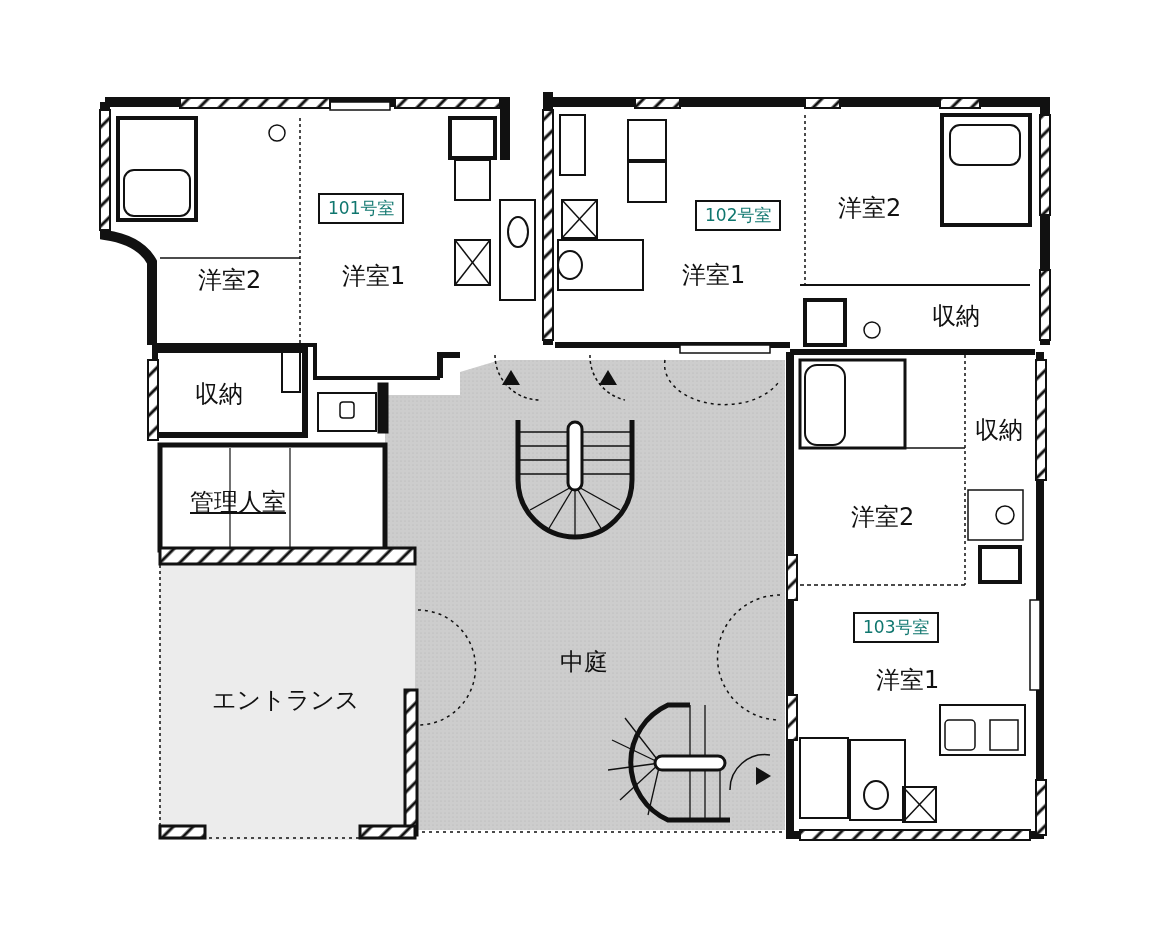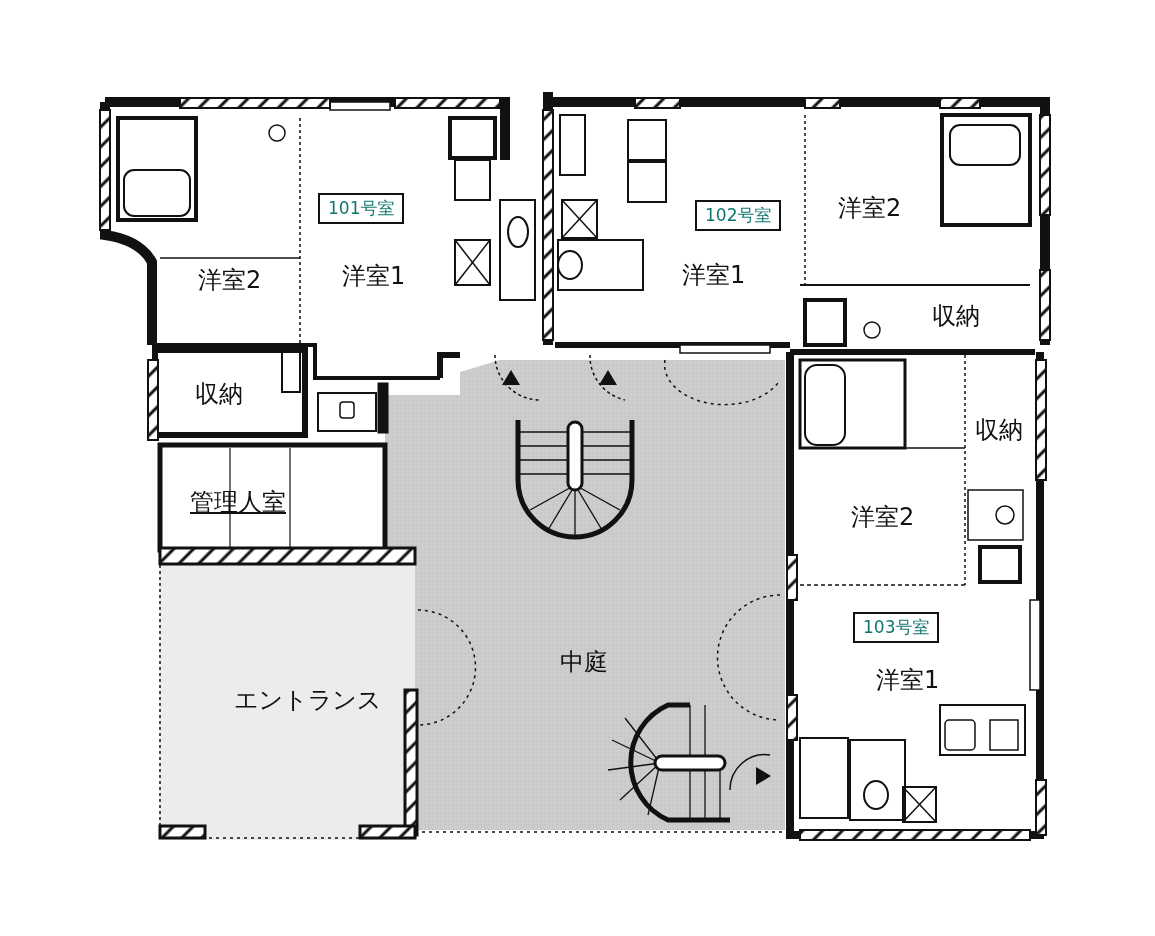--- a/index.html
+++ b/index.html
@@ -193,14 +193,14 @@
   <div class="lbl" style="left:838px;top:196px;">洋室2</div>
   <div class="lbl" style="left:932px;top:304px;">収納</div>
 
   <div class="lbl" style="left:975px;top:418px;">収納</div>
   <div class="lbl" style="left:851px;top:505px;">洋室2</div>
   <div class="unit-tag" style="left:853px;top:612px;">103号室</div>
   <div class="lbl" style="left:876px;top:668px;">洋室1</div>
 
   <div class="lbl" style="left:190px;top:490px;text-decoration:underline;">管理人室</div>
   <div class="lbl" style="left:560px;top:612px;margin-top:38px;">中庭</div>
-  <div class="lbl" style="left:234px;top:688px;text-align:center;">エントランス</div>
+  <div class="lbl" style="left:212px;top:688px;text-align:center;">エントランス</div>
 </div>
 
 </body></html>

